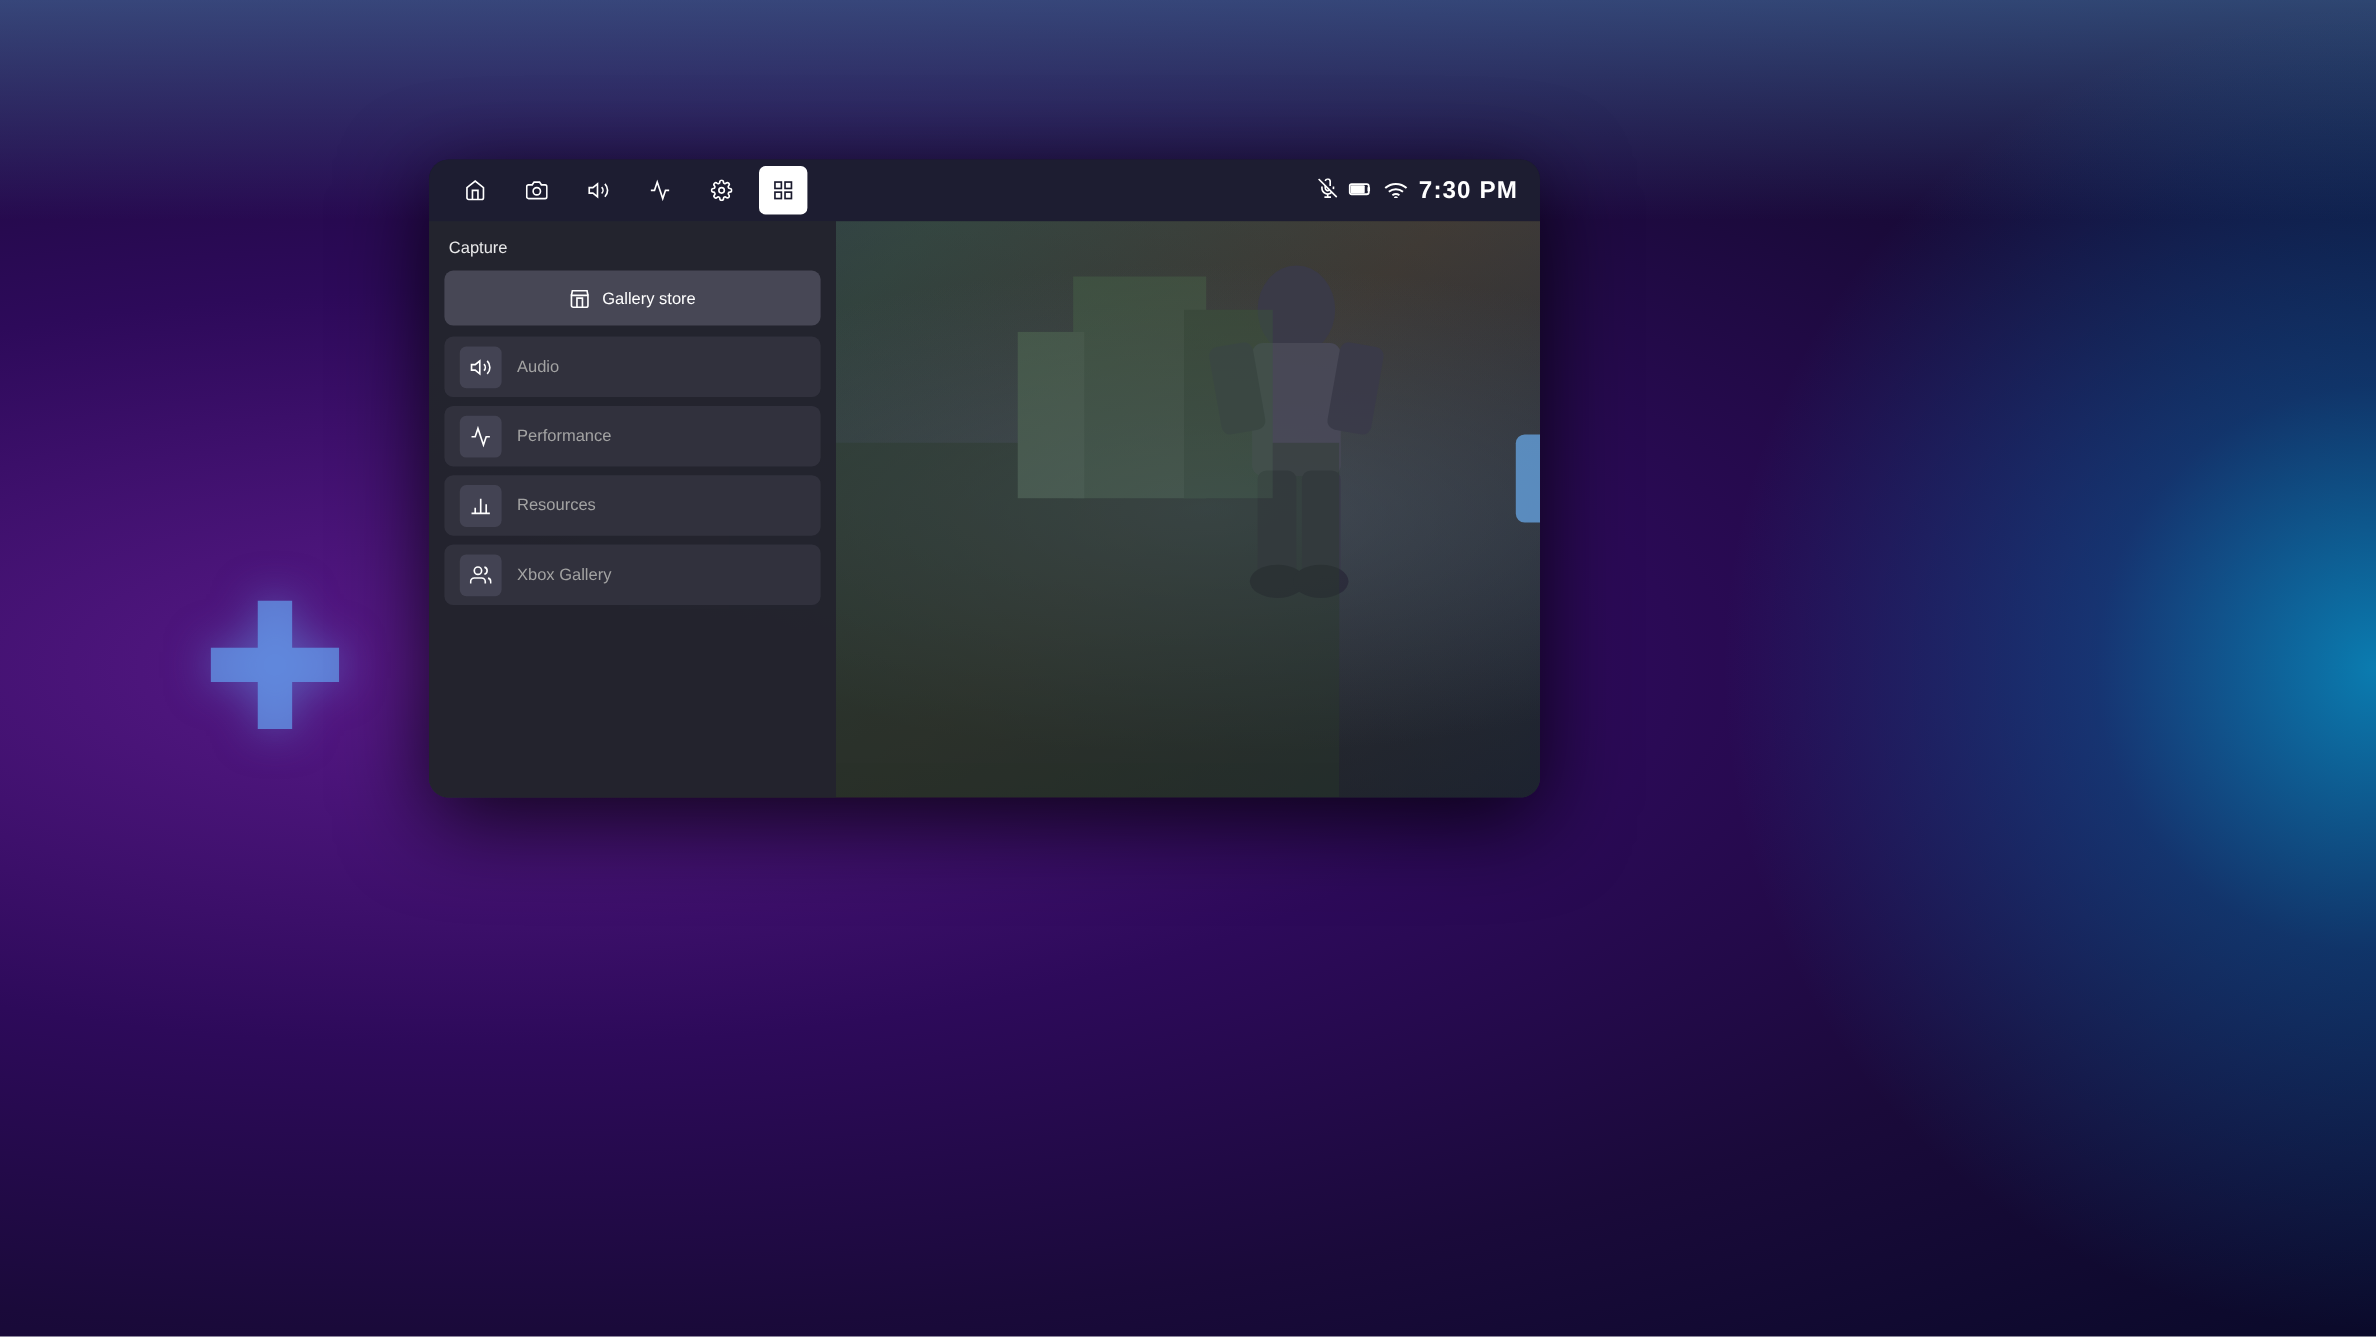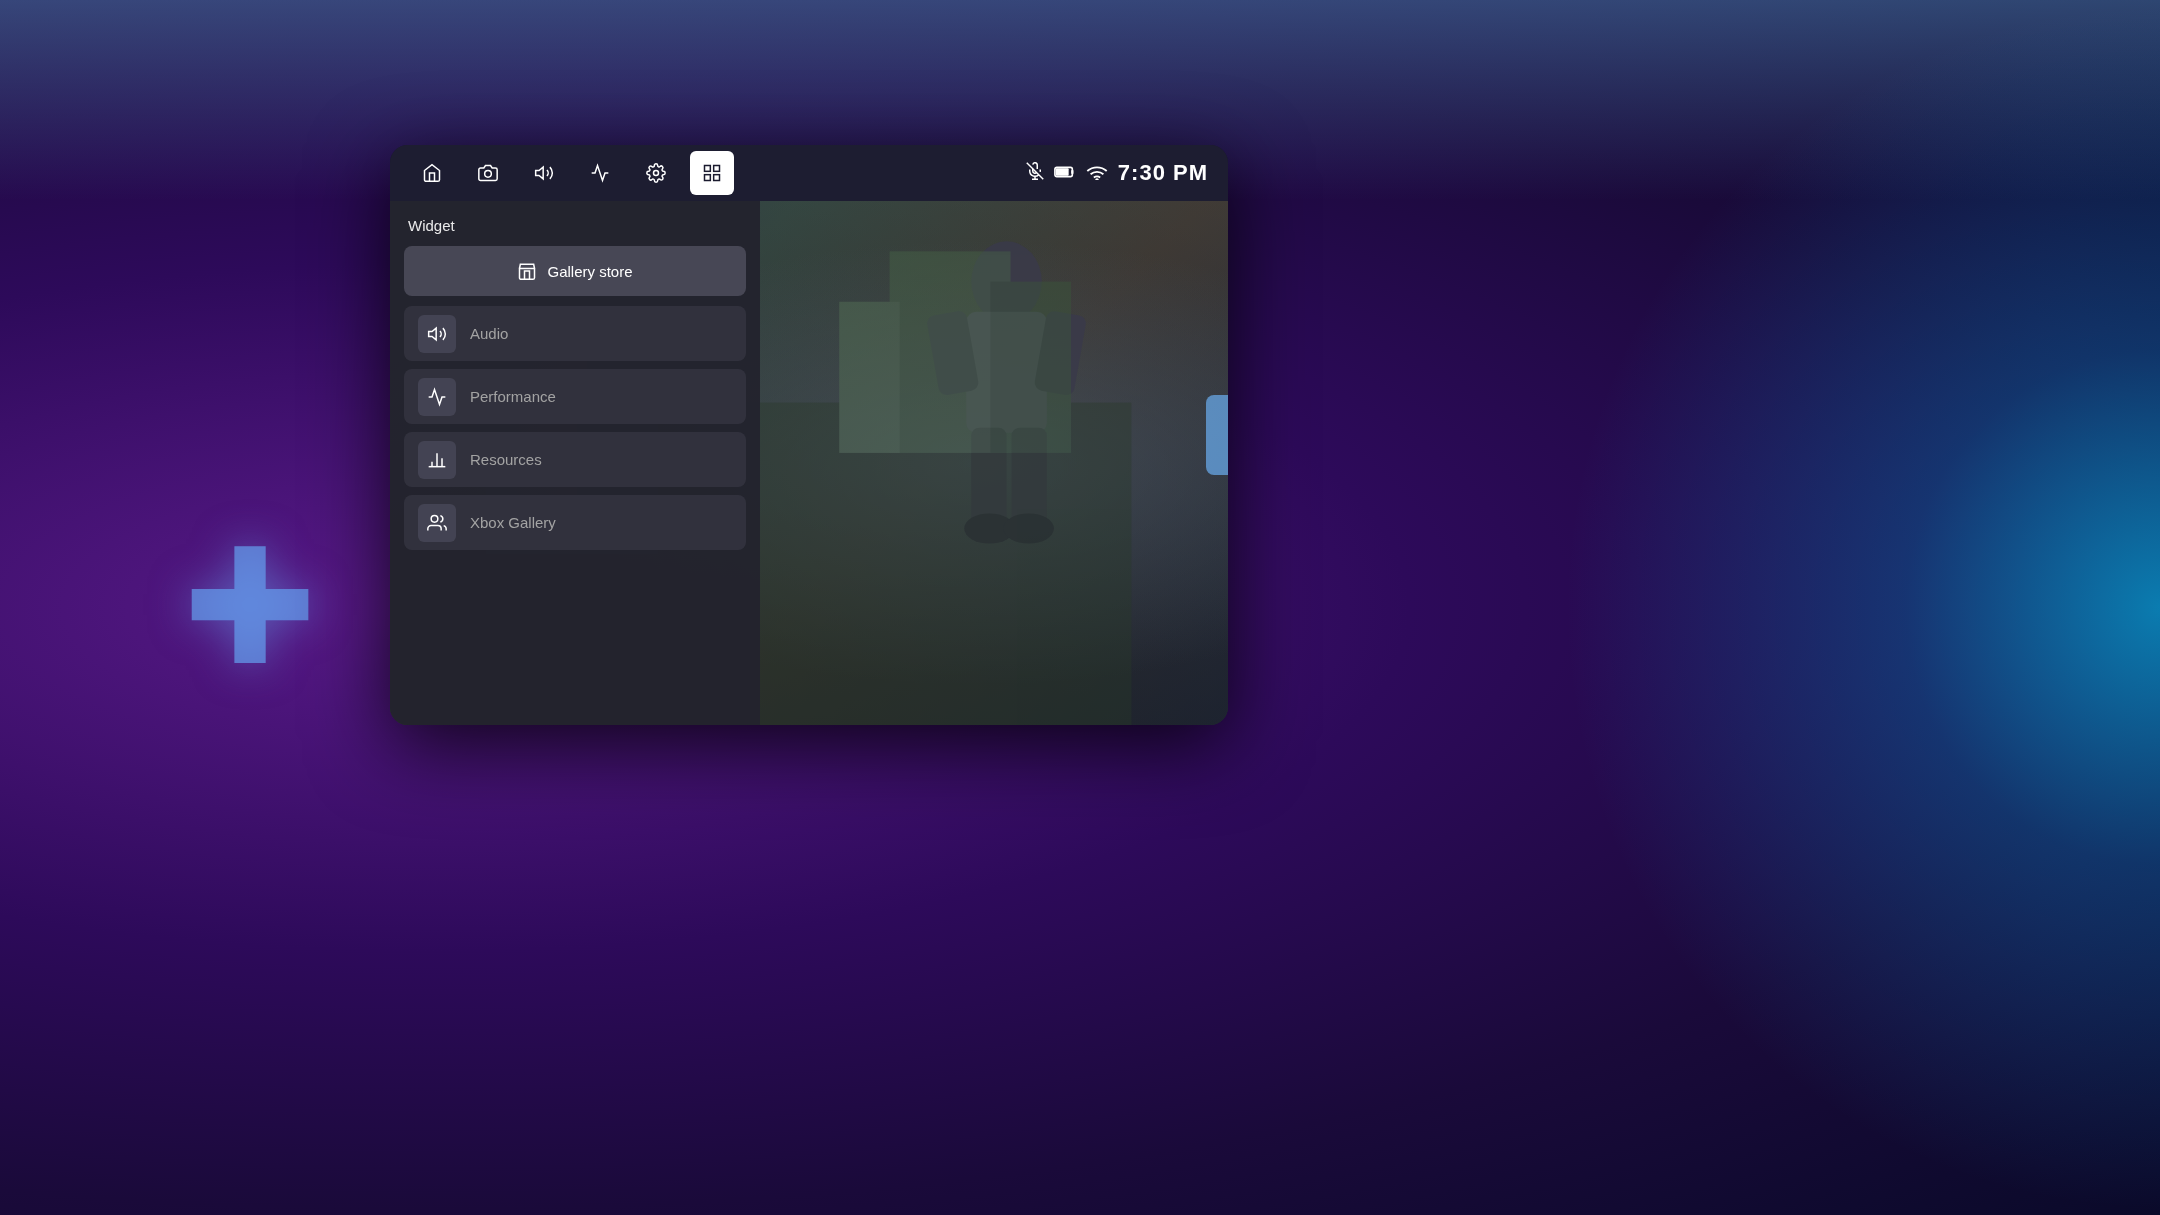--- a/index.html
+++ b/index.html
@@ -54,21 +54,21 @@
       line-height: 1;
       font-weight: 100;
       text-shadow: 0 0 40px rgba(100,160,240,0.5);
     }
 
     
     .device-frame {
       position: absolute;
       left: 390px;
       top: 145px;
-      width: 838px;
+      width: 1010px;
       height: 580px;
       background: #1a1a2e;
       border-radius: 18px;
       overflow: hidden;
       box-shadow: 0 20px 80px rgba(0,0,0,0.8);
     }
 
     
     .top-bar {
       position: absolute;
@@ -358,21 +358,21 @@
       <rect x="400" y="50" width="120" height="200" fill="#4a6a4a"></rect>
       <rect x="500" y="80" width="80" height="170" fill="#3a5a3a"></rect>
       <rect x="350" y="100" width="60" height="150" fill="#5a7a5a"></rect>
       <rect x="0" y="150" width="100" height="200" fill="#4a5a6a"></rect>
       <rect x="90" y="180" width="80" height="170" fill="#3a4a5a"></rect>
     </svg>
   </div>
 
   <div class="widget-panel">
 
-    <div class="widgets-title">Widget</div>
+    <div class="widgets-title">Capture</div>
 
     <button class="widget-store-btn">
       <svg width="20" height="20" viewBox="0 0 24 24" fill="none" stroke="white" stroke-width="1.8">
         <path d="M3 9l1-5h16l1 5"></path>
         <path d="M3 9h18v11a2 2 0 01-2 2H5a2 2 0 01-2-2z"></path>
         <path d="M9 22V12h6v10"></path>
       </svg>
       <span>Gallery store</span>
     </button>
 

